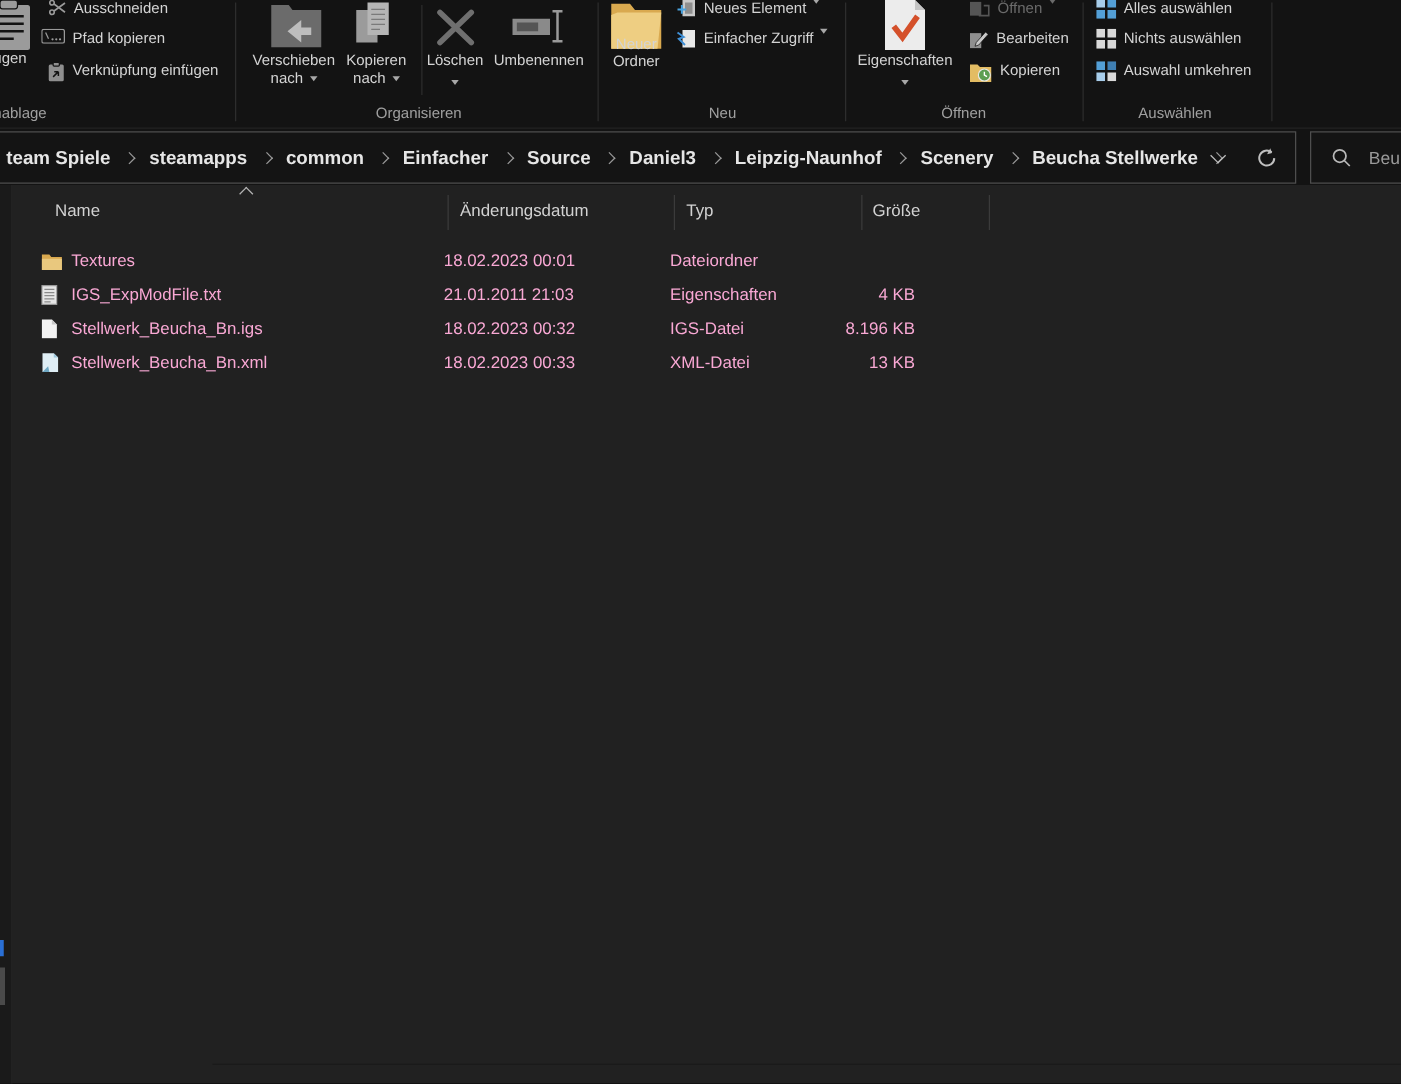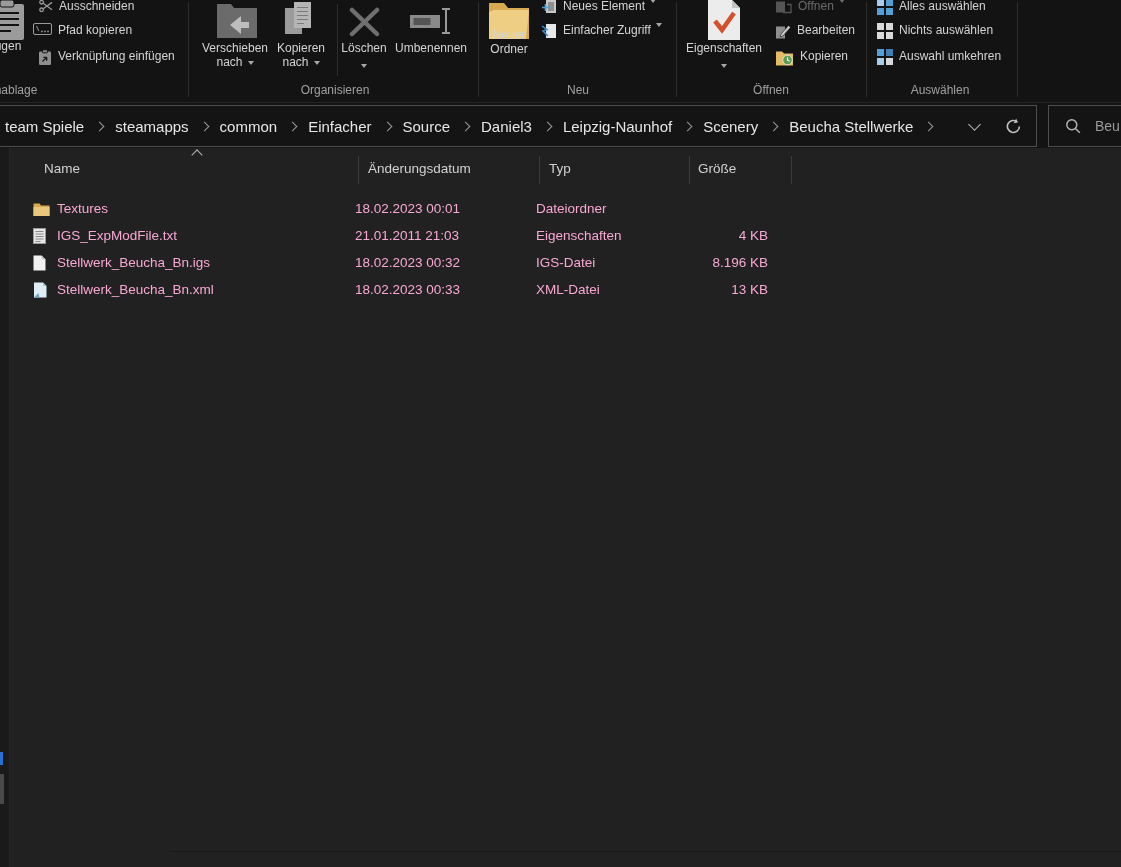--- a/index.html
+++ b/index.html
@@ -14,37 +14,37 @@
   .rsmall{position:absolute;display:flex;align-items:flex-start;height:18px;font-size:12px;color:#d4d4d4;white-space:nowrap;}
   .rsmall .ic{display:inline-flex;align-items:center;justify-content:center;margin-right:6px;}
   .bigbtn-lbl{position:absolute;font-size:12px;color:#d4d4d4;text-align:center;white-space:nowrap;}
   .caret{display:inline-block;width:0;height:0;border-left:3.5px solid transparent;border-right:3.5px solid transparent;border-top:4px solid #a8a8a8;margin-left:5px;vertical-align:middle;}
   .caret.dis{border-top-color:#6b6b6b;}
   .icabs{position:absolute;}
   .disabled{color:#6b6b6b;}
   
   .addr{position:absolute;left:-10px;top:105px;width:1045px;height:40px;background:#141414;border:1px solid #4e4e4e;display:flex;align-items:center;}
   .crumbs{display:flex;align-items:center;padding-left:12px;font-size:15px;color:#e6e6e6;white-space:nowrap;}
-  .crumb{padding:0 2px;cursor:default;}
+  .crumb{padding:0 2px;cursor:default;font-weight:bold;}
   .crumb-sep{width:6px;height:6px;border-right:1.6px solid #9a9a9a;border-top:1.6px solid #9a9a9a;transform:rotate(45deg);margin:0 10px;flex:none;}
   .addr-right{position:absolute;right:0;top:0;height:100%;display:flex;align-items:center;}
   .chev-down{width:8px;height:8px;border-right:1.6px solid #c0c0c0;border-bottom:1.6px solid #c0c0c0;transform:rotate(45deg);margin-right:26px;margin-top:-4px;}
   .refresh{margin-right:14px;display:flex;}
   .search{position:absolute;left:1048px;top:105px;width:100px;height:40px;background:#141414;border:1px solid #4e4e4e;display:flex;align-items:center;}
   .search .mag{margin:0 14px 0 16px;display:flex;}
   .search .stext{font-size:14px;color:#9a9a9a;white-space:nowrap;}
   
   .headers{position:absolute;left:13px;top:155px;width:1121px;height:30px;font-size:13.5px;color:#d2d2d2;}
   .hcell{position:absolute;top:6px;cursor:default;}
   .hsep{position:absolute;top:1px;width:1px;height:28px;background:#3b3b3b;}
   .sortup{position:absolute;left:180px;top:-4px;width:7px;height:7px;border-left:1.5px solid #b5b5b5;border-top:1.5px solid #b5b5b5;transform:rotate(45deg);}
   .frow{position:absolute;left:12px;width:830px;height:27px;font-size:13.5px;color:#f9a8d4;}
   .frow .cell{position:absolute;top:5px;white-space:nowrap;}
   .frow .cicon{position:absolute;left:21px;top:5px;width:17px;height:16px;display:flex;align-items:center;}
-  .cname{left:45px;} .cdate{left:343px;} .ctype{left:524px;} .csize{left:628px;width:128px;text-align:right;}
+  .cname{left:45px;} .cdate{left:343px;} .ctype{left:524px;} .csize{left:592px;width:128px;text-align:right;}
   
   .edge-strip{position:absolute;left:0;top:148px;width:9px;height:719px;background:#1a1a1a;border-right:1px solid #262626;}
   .edge-blue{position:absolute;left:0;top:752px;width:3px;height:13px;background:#2a6fd4;}
   .edge-gray{position:absolute;left:0;top:774px;width:4px;height:30px;background:#4a4a4a;}
   .faint-line{position:absolute;left:170px;top:851px;width:951px;height:1px;background:#1a1a1a;}
 </style>
 </head>
 <body>
 
 <div id="screen">

